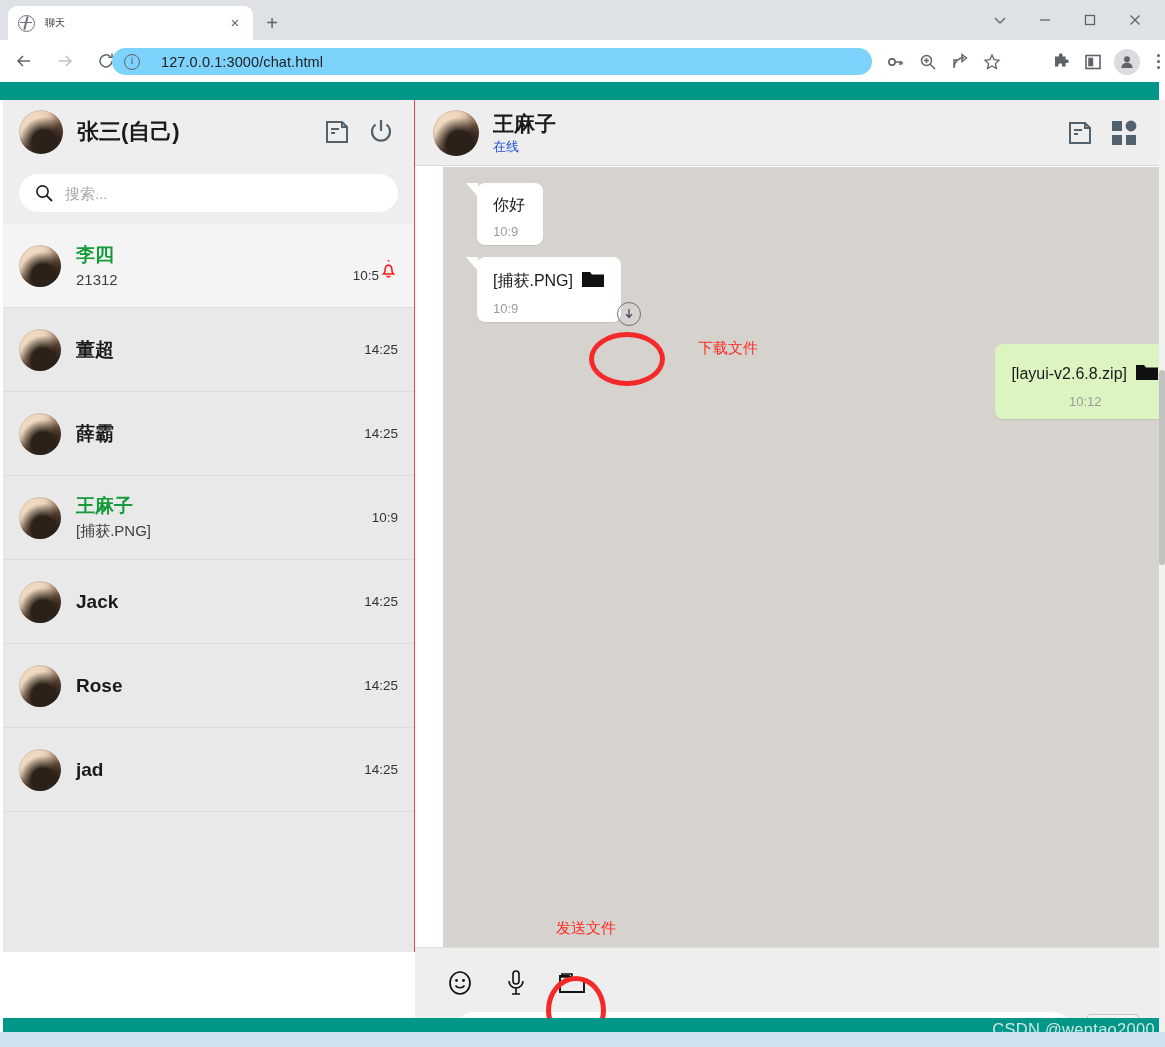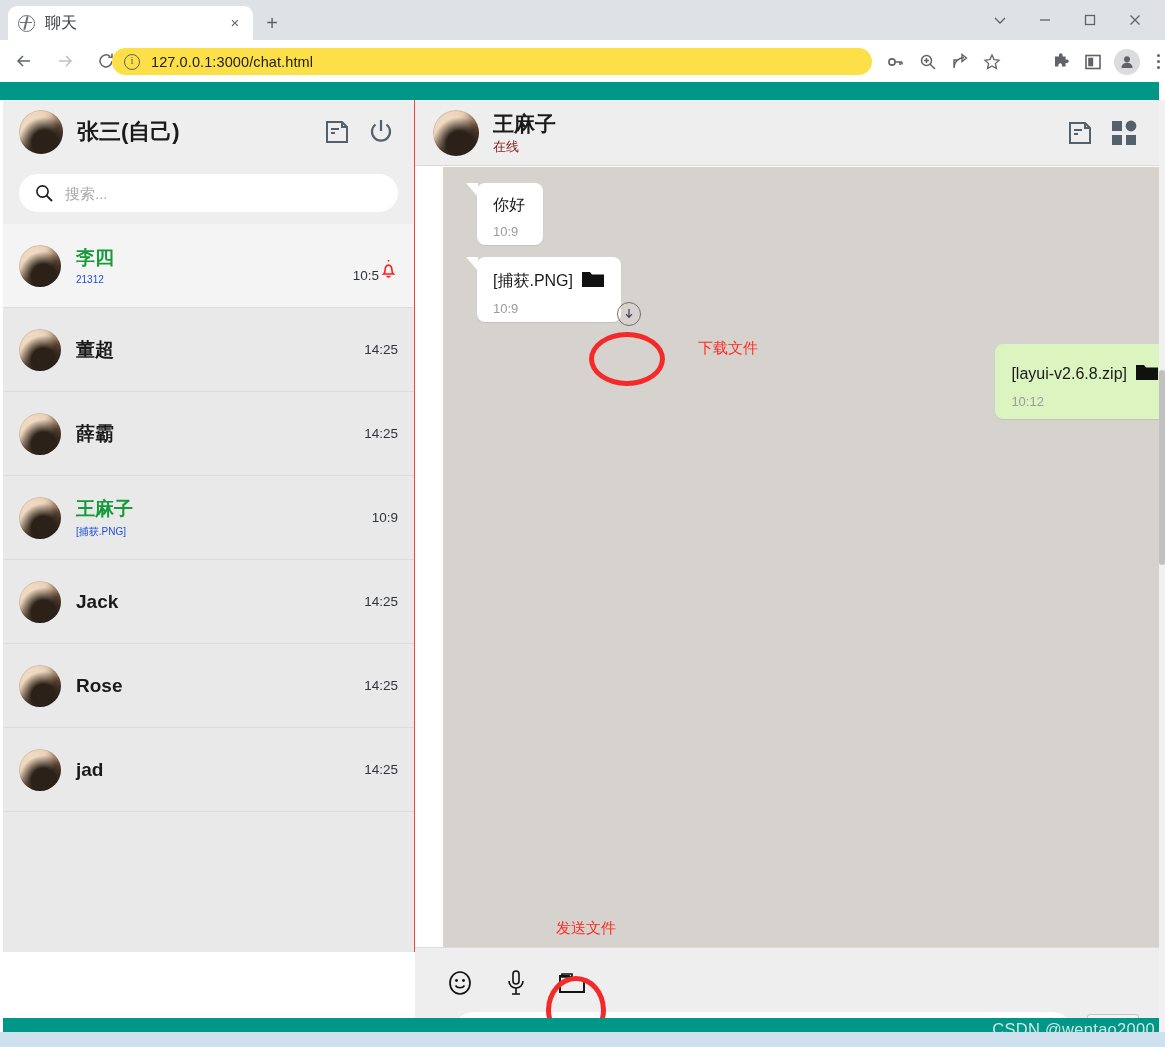--- a/index.html
+++ b/index.html
@@ -25,21 +25,21 @@
     border: 1.6px solid #6b7176; margin-right: 10px; position: relative; flex: none;
   }
   .tab-favicon::before {
     content: ""; position: absolute; left: 1px; top: 6px; width: 12px; height: 1.5px;
     background: #6b7176;
   }
   .tab-favicon::after {
     content: ""; position: absolute; left: 6px; top: 0px; width: 1.5px; height: 14px;
     background: #6b7176; transform: rotate(14deg);
   }
-  .tab-title { font-size: 16px; color: #3c4043; white-space: nowrap; }
+  .tab-title { font-size: 10px; color: #3c4043; white-space: nowrap; }
   .tab-close {
     position: absolute; right: 10px; top: 9px; width: 16px; height: 16px;
     color: #5f6368; font-size: 15px; line-height: 16px; text-align: center;
   }
   .newtab {
     position: absolute; left: 258px; top: 10px; width: 28px; height: 28px;
     font-size: 20px; color: #5f6368; text-align: center; line-height: 26px; font-weight: 300;
   }
   .wincontrols { position: absolute; right: 8px; top: 0; height: 40px; display: flex; align-items: center; }
   .wc { width: 45px; height: 32px; display: flex; align-items: center; justify-content: center;
@@ -48,21 +48,21 @@
 
   .toolbar {
     position: absolute; left: 0; top: 40px; width: 1165px; height: 42px;
     background: #ffffff; display: flex; align-items: center;
   }
   .nav-btn { width: 34px; height: 34px; margin-left: 7px; display: flex; align-items: center;
              justify-content: center; color: #5f6368; }
   .nav-btn.dim { color: #bdc1c6; }
   .omnibox {
     position: absolute; left: 112px; top: 8px; width: 760px; height: 27px;
-    background: #fde047; border-radius: 14px; display: flex; align-items: center; padding: 0 12px;
+    background: #7dd3fc; border-radius: 14px; display: flex; align-items: center; padding: 0 12px; gap: 10px;
   }
   .omni-info { width: 16px; height: 16px; border: 1.4px solid #5f6368; border-radius: 50%;
                position: relative; margin-right: 11px; flex: none; }
   .omni-info::after { content: "i"; position: absolute; left: 0; right: 0; top: -1px;
                       text-align: center; font-size: 11px; color: #5f6368;
                       font-family: "Liberation Serif", serif; }
   .omni-url { font-size: 14.5px; color: #202124; letter-spacing: .1px; }
   .omni-actions { position: absolute; left: 880px; top: 8px; display: flex; align-items: center; gap: 0px; }
   .oa { width: 32px; height: 27px; display: flex; align-items: center; justify-content: center; color: #5f6368; }
   .ext-actions { position: absolute; left: 1045px; top: 8px; display: flex; align-items: center; }
@@ -108,35 +108,35 @@
 
   .contact {
     height: 84px; display: flex; align-items: center; padding: 0 16px;
     border-bottom: 1px solid #dcdcdc; background: #e9e9e9; position: relative;
   }
   .contact.first { background: #f4f4f4; }
   .contact .avatar { width: 42px; height: 42px; }
   .c-mid { flex: 1; margin-left: 15px; }
   .c-name { font-size: 19px; font-weight: bold; color: #1a1a1a; line-height: 24px; }
   .c-name.active { color: #169b3b; }
-  .c-sub { font-size: 10px; color: #1d4ed8; margin-top: 4px; }
+  .c-sub { font-size: 15px; color: #404040; margin-top: 4px; }
   .c-right { text-align: right; display: flex; flex-direction: row; align-items: flex-end; }
   .c-time { font-size: 13.5px; color: #30343a; }
   .c-bell { margin-top: 10px; color: #ff1a1a; }
 
   
   .chat { position: absolute; left: 415px; top: 18px; width: 744px; height: 1000px; }
   .chat-head {
     height: 66px; background: #eeeeee; display: flex; align-items: center; padding: 0 18px;
     border-bottom: 1px solid #d9d9d9;
   }
   .chat-head .avatar { width: 46px; height: 46px; }
   .ch-mid { margin-left: 14px; flex: 1; }
   .ch-name { font-size: 21px; font-weight: bold; color: #1a1a1a; }
-  .ch-status { font-size: 13px; color: #7f1d1d; margin-top: 0; }
+  .ch-status { font-size: 13px; color: #1d4ed8; margin-top: 0; }
 
   .chat-body {
     position: absolute; left: 0; top: 67px; width: 800px; height: 780px;
     background: #d6d2ce; overflow: hidden; margin-left: 28px;
   }
   .msg-row { display: flex; padding: 0 34px; margin-top: 16px; }
   .msg-row.out { justify-content: flex-end; align-items: flex-start; }
   .bubble {
     position: relative; background: #ffffff; border-radius: 8px; padding: 12px 16px 6px;
     min-width: 66px; max-width: 420px; box-shadow: 0 1px 1px rgba(0,0,0,.08);
@@ -145,21 +145,21 @@
     content: ""; position: absolute; left: -11px; top: 0; width: 0; height: 0;
     border-top: 0 solid transparent; border-right: 12px solid #ffffff; border-bottom: 14px solid transparent;
   }
   .bubble.out { background: #dcf5c0; }
   .bubble.out::after {
     content: ""; position: absolute; right: -11px; top: 0; width: 0; height: 0;
     border-left: 12px solid #dcf5c0; border-bottom: 14px solid transparent;
   }
   .b-text { font-size: 16px; color: #1a1a1a; display: flex; align-items: center; gap: 8px; white-space: nowrap; }
   .b-time { font-size: 13px; color: #9b9b9b; margin-top: 8px; }
-  .bubble.out .b-time { text-align: left; }
+  .bubble.out .b-time { text-align: center; }
   .dl-icon {
     width: 24px; height: 24px; border-radius: 50%; border: 1.4px solid #6f6f6f;
     display: flex; align-items: center; justify-content: center; flex: none;
     color: #3a3a5a; background: transparent;
   }
   .dl-in { position: absolute; left: 140px; top: 45px; }
   .dl-out { margin-left: 10px; margin-top: 62px; }
 
   .annot {
     position: absolute; color: #ff2a21; font-size: 15px; white-space: nowrap;

